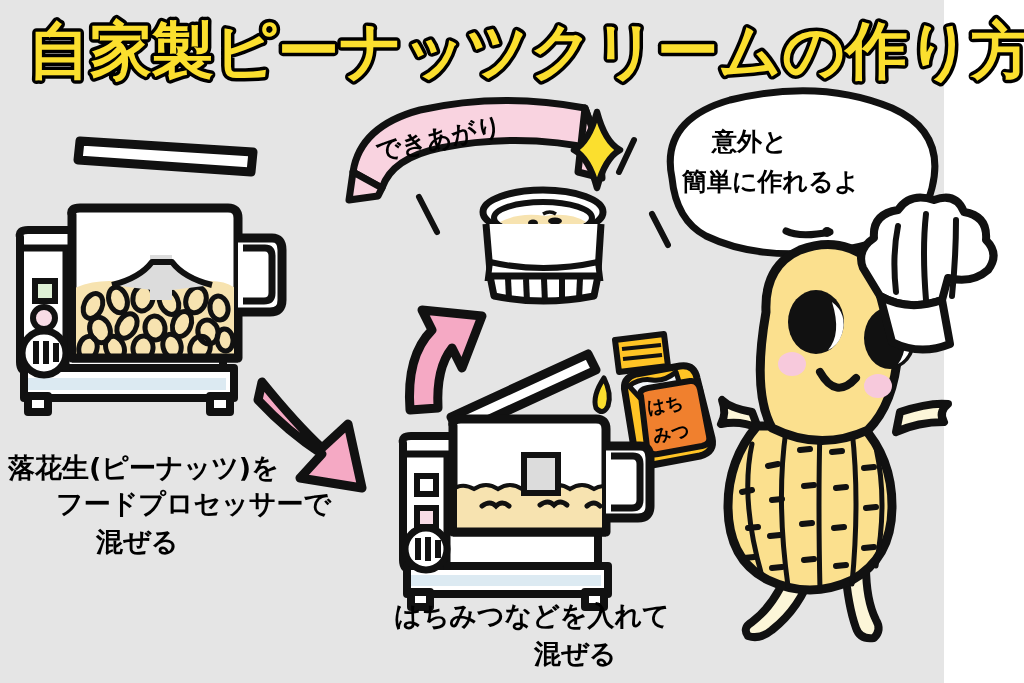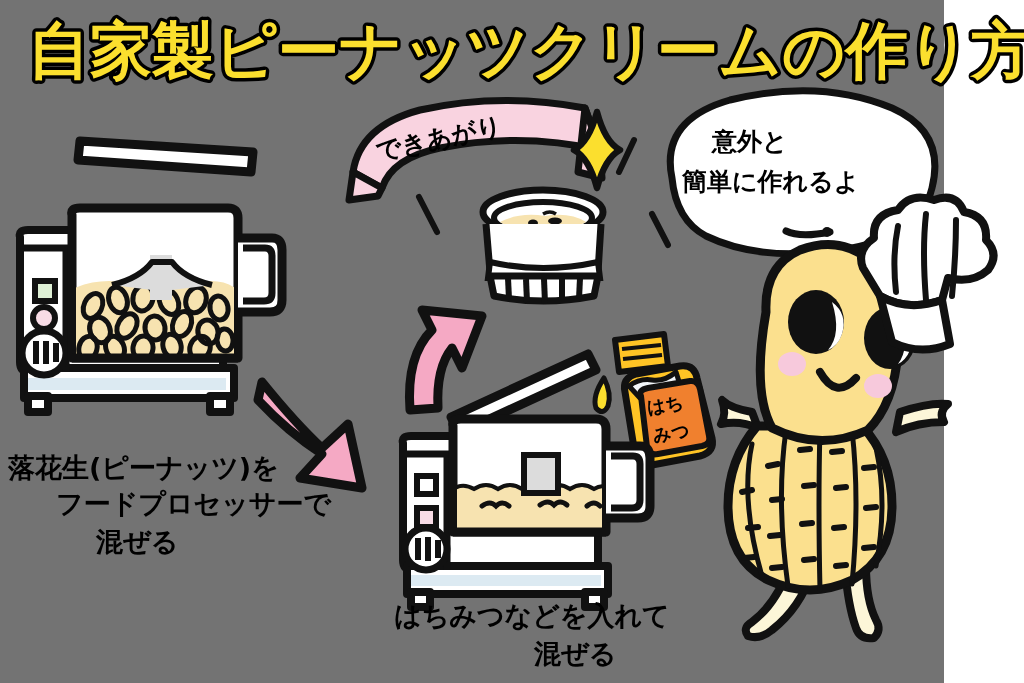--- a/index.html
+++ b/index.html
@@ -1,17 +1,17 @@
 <!DOCTYPE html>
 <html><head>
 <meta charset="utf-8">
 <style>
   html,body{margin:0;padding:0;background:#ffffff;}
   body{width:1024px;height:683px;overflow:hidden;font-family:"DejaVu Sans",sans-serif;}
-  #stage{position:relative;width:944px;height:683px;background:#737373;}
+  #stage{position:relative;width:944px;height:683px;background:#e5e5e5;}
   svg.layer{position:absolute;left:0;top:0;width:1024px;height:683px;}
   .handtext{
     font-family:"DejaVu Sans",sans-serif;
     font-weight:700;
     fill:#000000;
   }
   .titletext{
     font-family:"DejaVu Sans",sans-serif;
     font-weight:700;
     fill:#FBDF2E;

